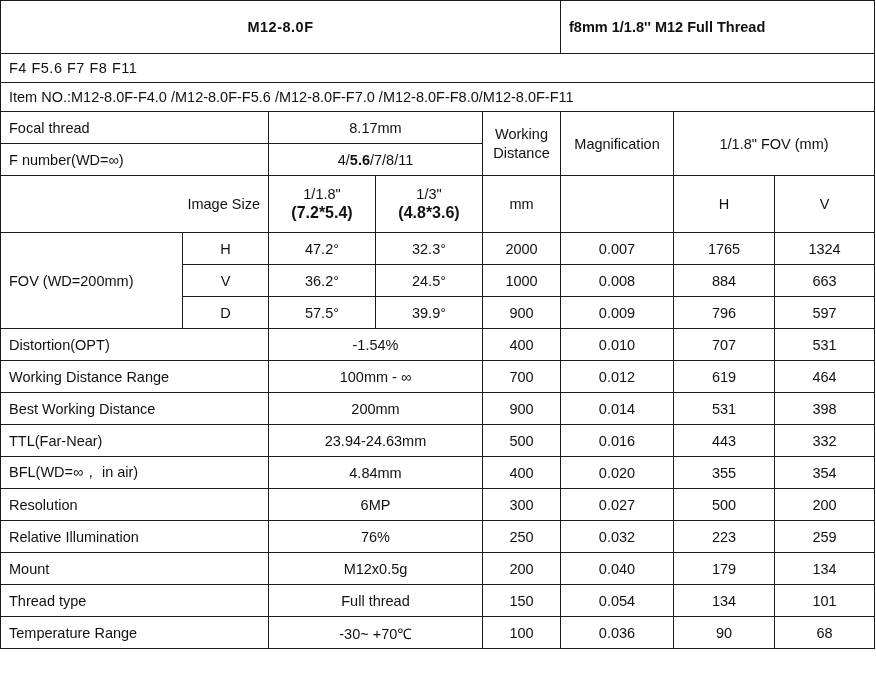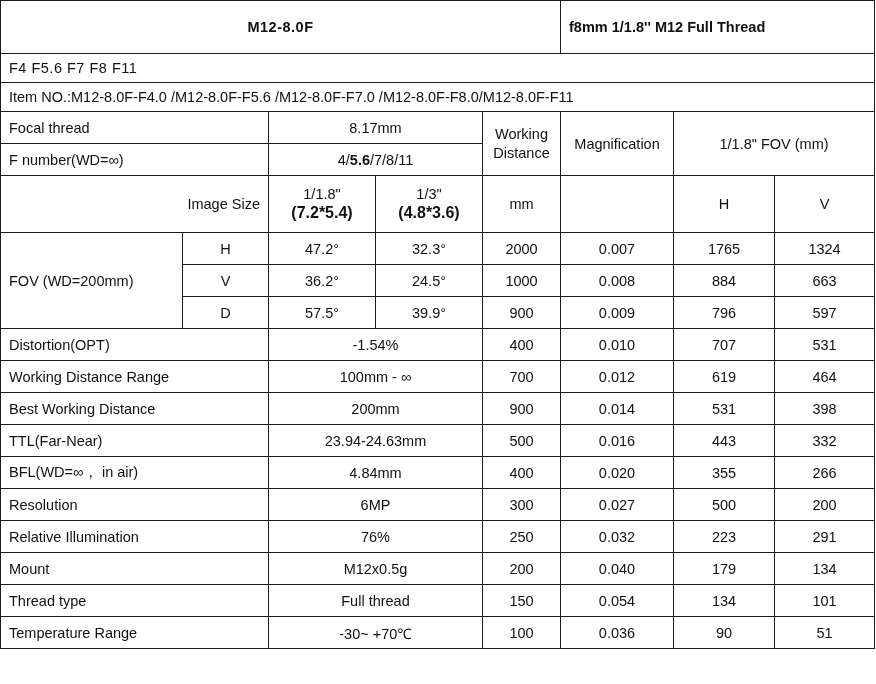--- a/index.html
+++ b/index.html
@@ -219,39 +219,39 @@
       <td class="c">443</td>
       <td class="c">332</td>
     </tr>
 
     <tr>
       <td class="label rowh" colspan="2">BFL(WD=∞， in air)</td>
       <td class="c" colspan="2">4.84mm</td>
       <td class="c">400</td>
       <td class="c">0.020</td>
       <td class="c">355</td>
-      <td class="c">266</td>
+      <td class="c">354</td>
     </tr>
 
     <tr>
       <td class="label rowh" colspan="2">Resolution</td>
       <td class="c" colspan="2">6MP</td>
       <td class="c">300</td>
       <td class="c">0.027</td>
       <td class="c">500</td>
       <td class="c">200</td>
     </tr>
 
     <tr>
       <td class="label rowh" colspan="2">Relative Illumination</td>
       <td class="c" colspan="2">76%</td>
       <td class="c">250</td>
       <td class="c">0.032</td>
       <td class="c">223</td>
-      <td class="c">291</td>
+      <td class="c">259</td>
     </tr>
 
     <tr>
       <td class="label rowh" colspan="2">Mount</td>
       <td class="c" colspan="2">M12x0.5g</td>
       <td class="c">200</td>
       <td class="c">0.040</td>
       <td class="c">179</td>
       <td class="c">134</td>
     </tr>
@@ -264,18 +264,18 @@
       <td class="c">134</td>
       <td class="c">101</td>
     </tr>
 
     <tr>
       <td class="label rowh" colspan="2">Temperature Range</td>
       <td class="c" colspan="2">-30~ +70℃</td>
       <td class="c">100</td>
       <td class="c">0.036</td>
       <td class="c">90</td>
-      <td class="c">51</td>
+      <td class="c">68</td>
     </tr>
 
   </tbody>
     </table>
 </div>
 
 </body></html>

